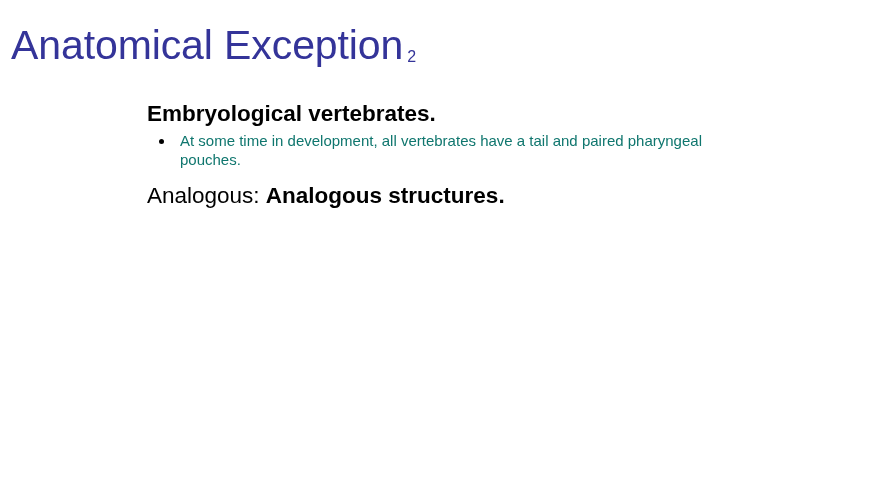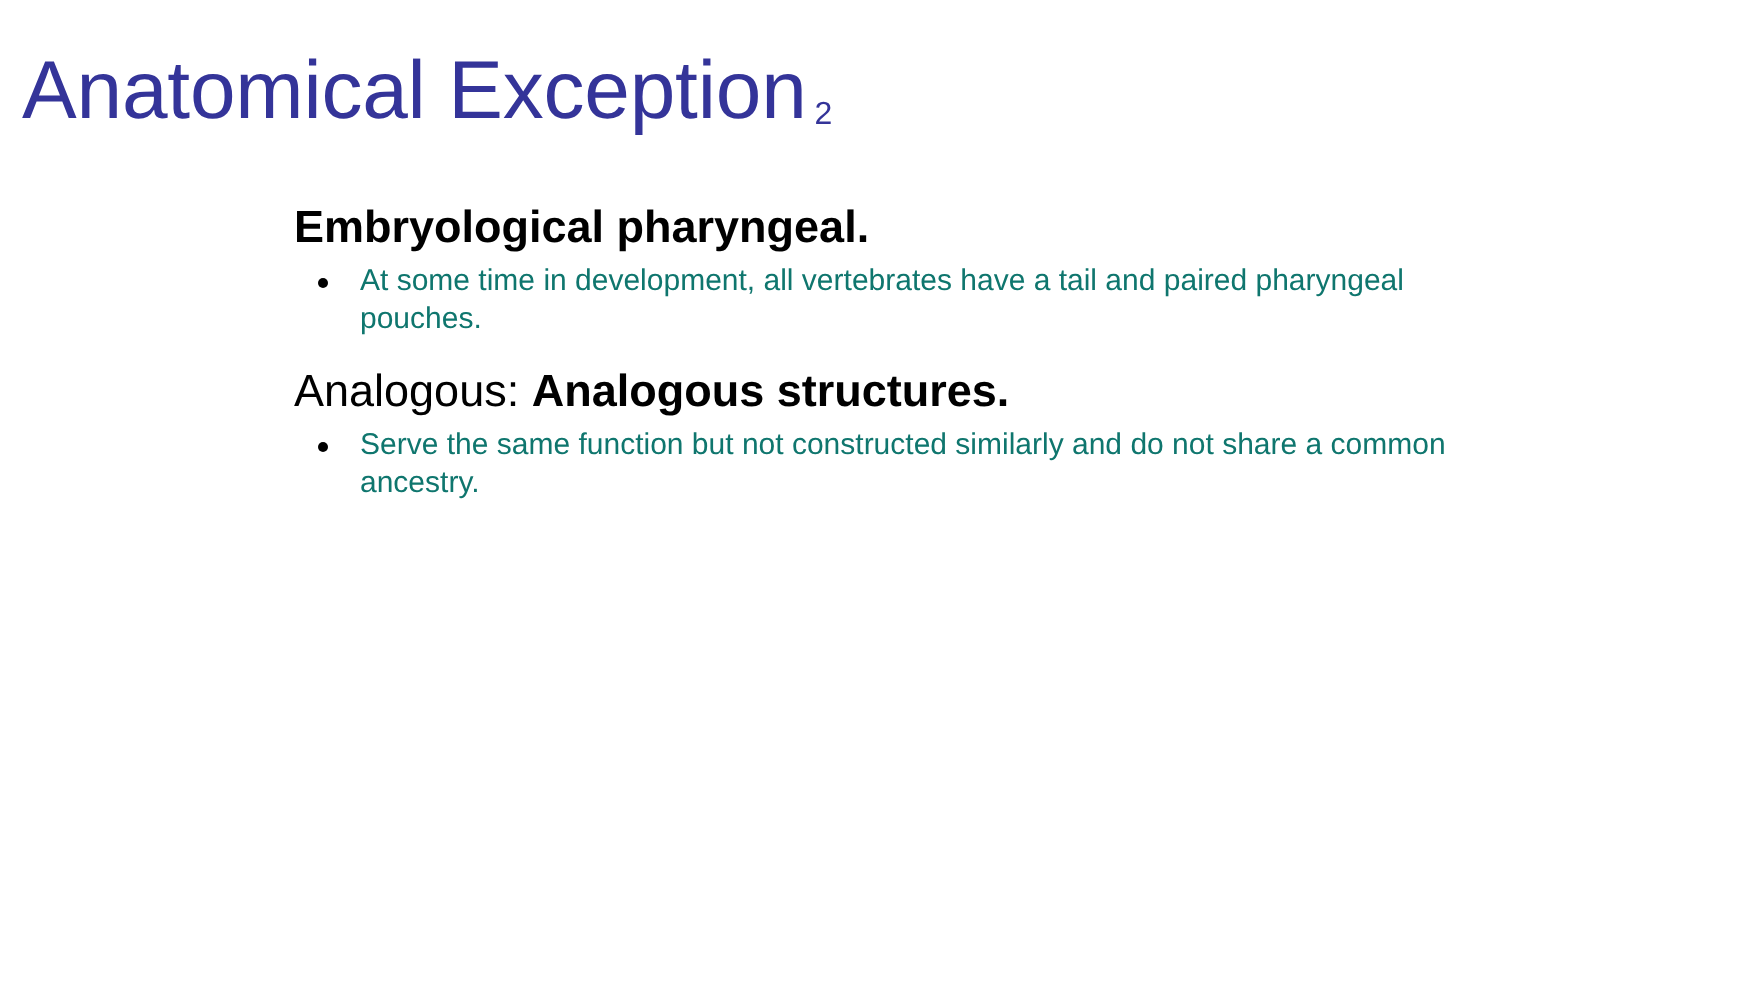--- a/index.html
+++ b/index.html
@@ -101,34 +101,30 @@
 <body>
 
 <div id="slide">
 
   <div class="slide-title">
     <span>Anatomical Exception</span><span class="title-sub">2</span>
   </div>
 
   <div class="body-block">
 
-    <div class="lvl1 bold">Embryological pharyngeal.</div>
+    <div class="lvl1 bold">Embryological vertebrates.</div>
 
     <ul class="bullet-list">
       <li class="bullet-item">
         <span class="dot"></span>
         <span class="btext">At some time in development, all vertebrates have a tail and paired pharyngeal pouches.</span>
       </li>
     </ul>
 
     <div class="lvl1 gap-before">
       <span class="r">Analogous: </span><span class="b">Analogous structures.</span>
     </div>
 
     <ul class="bullet-list">
-      <li class="bullet-item">
-        <span class="dot"></span>
-        <span class="btext">Serve the same function but not constructed similarly and do not share a common ancestry.</span>
-      </li>
     </ul>
 
   </div>
 </div>
 
 </body></html>

